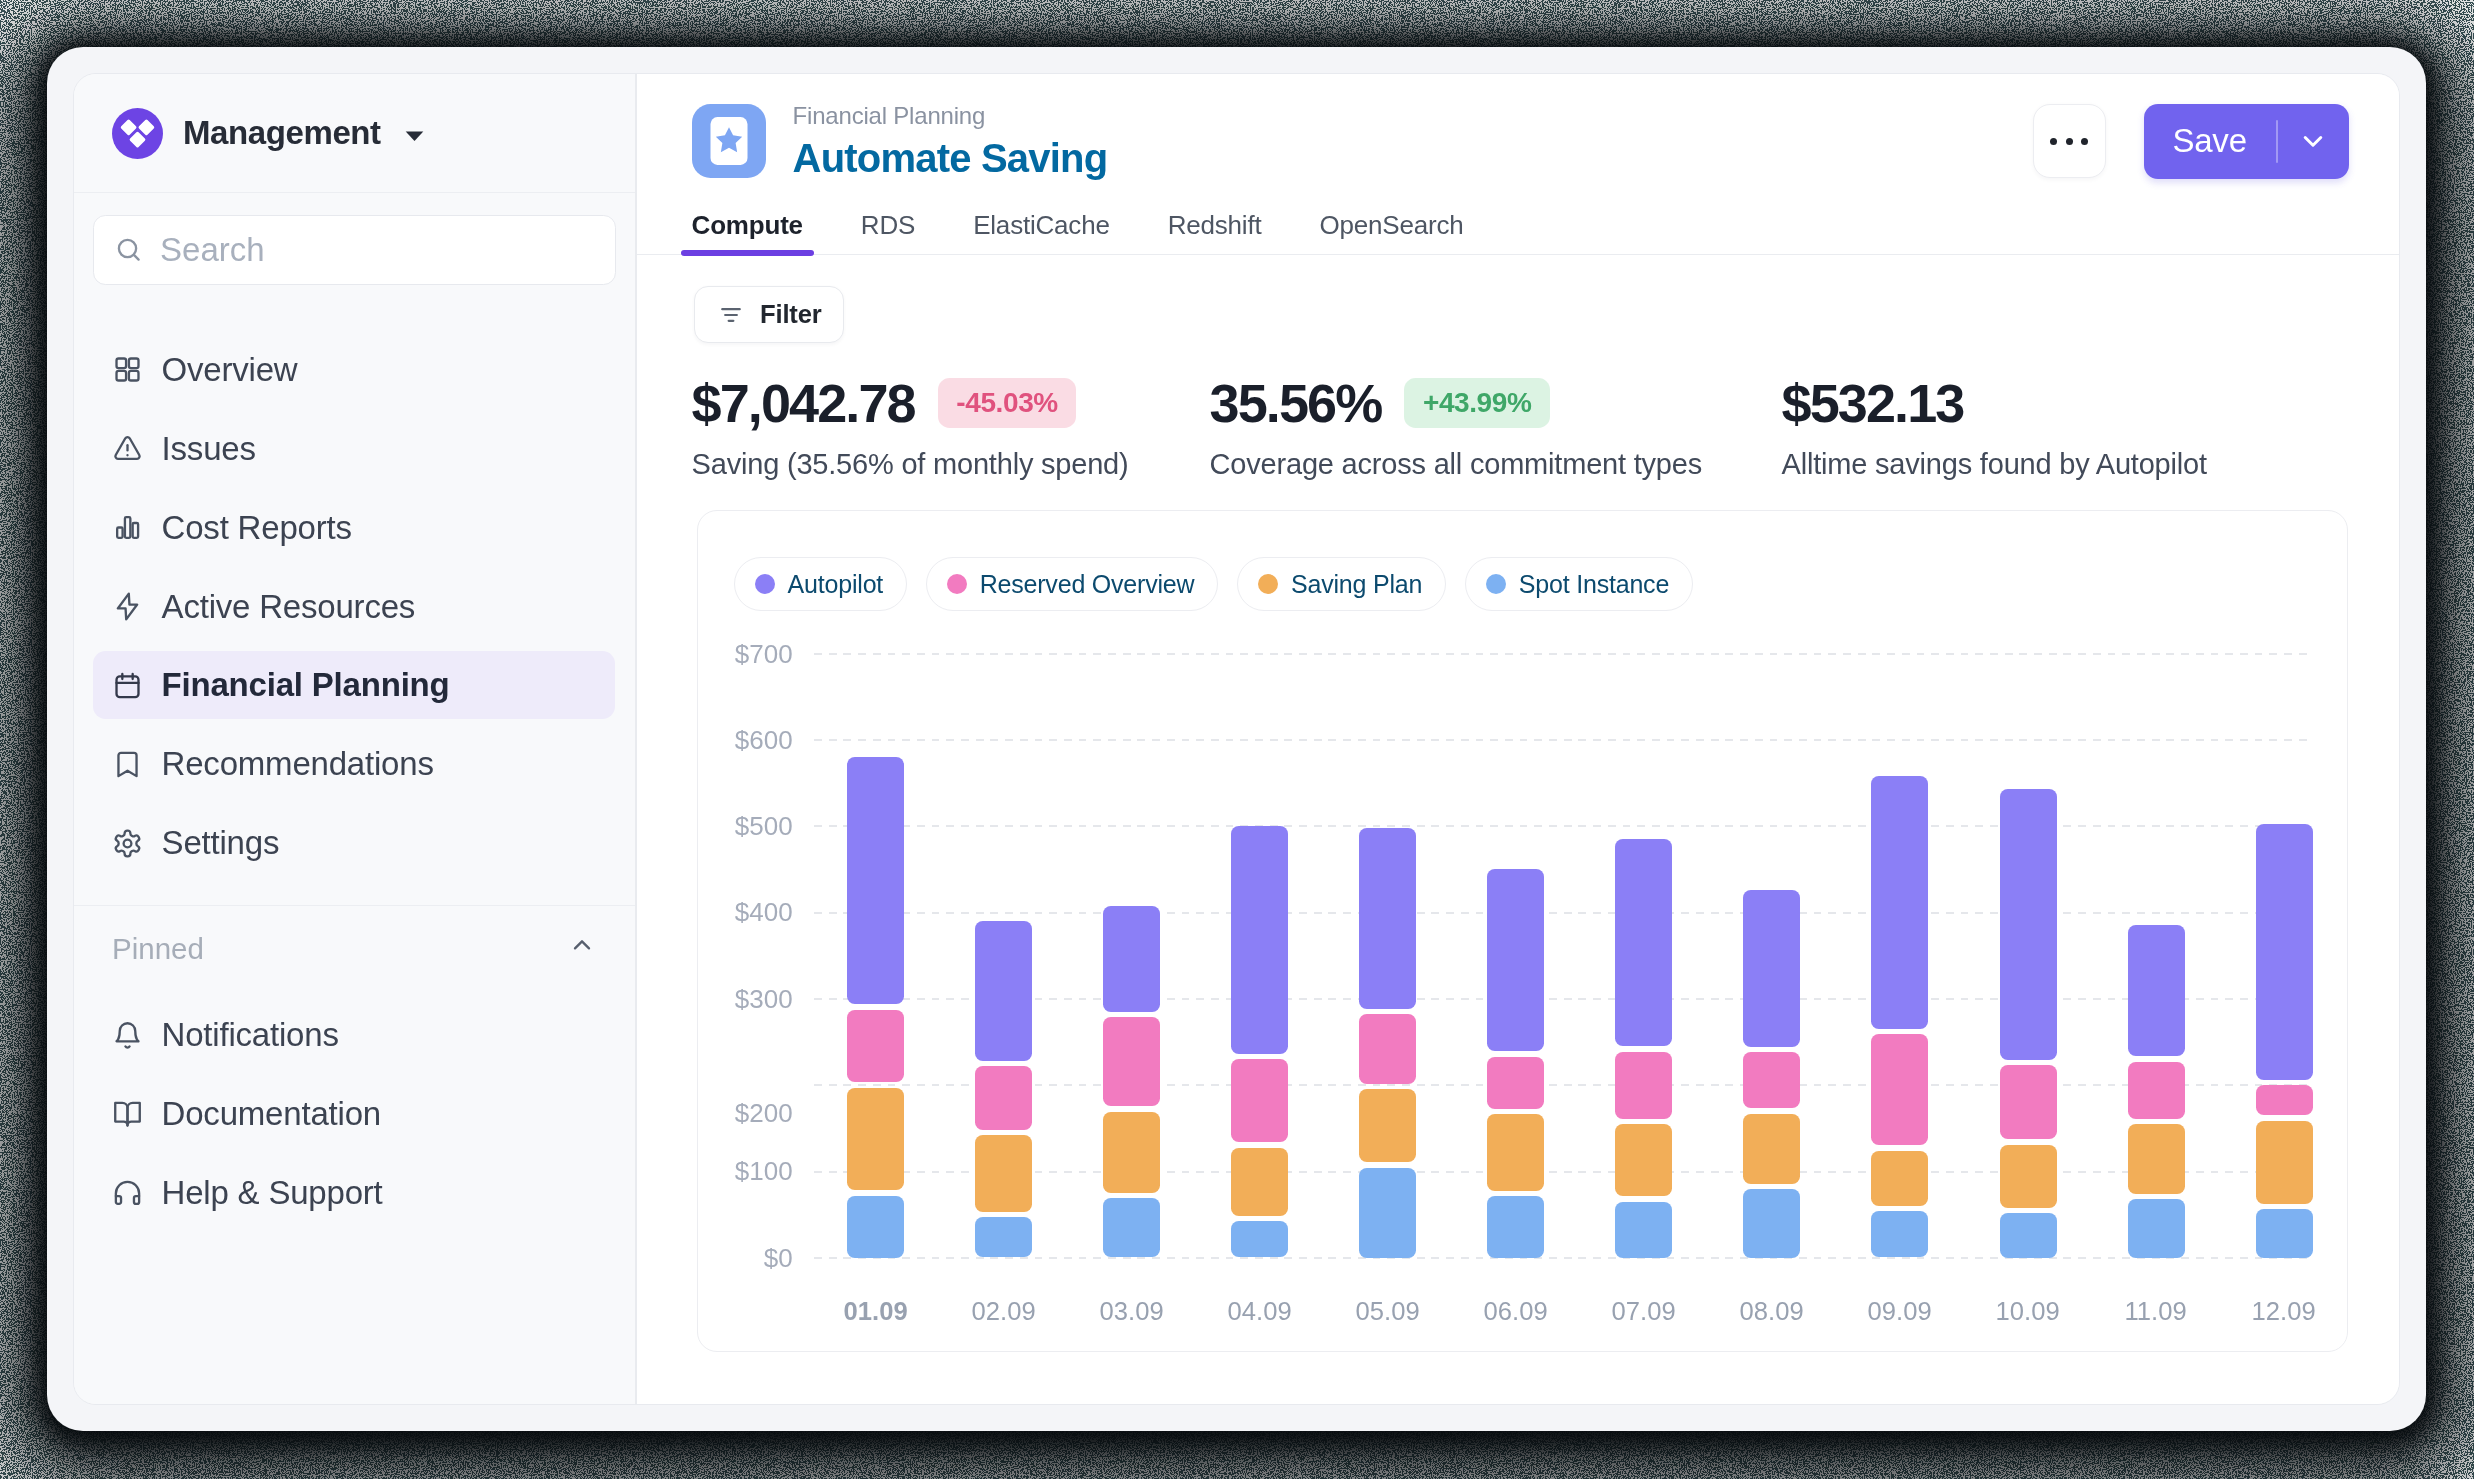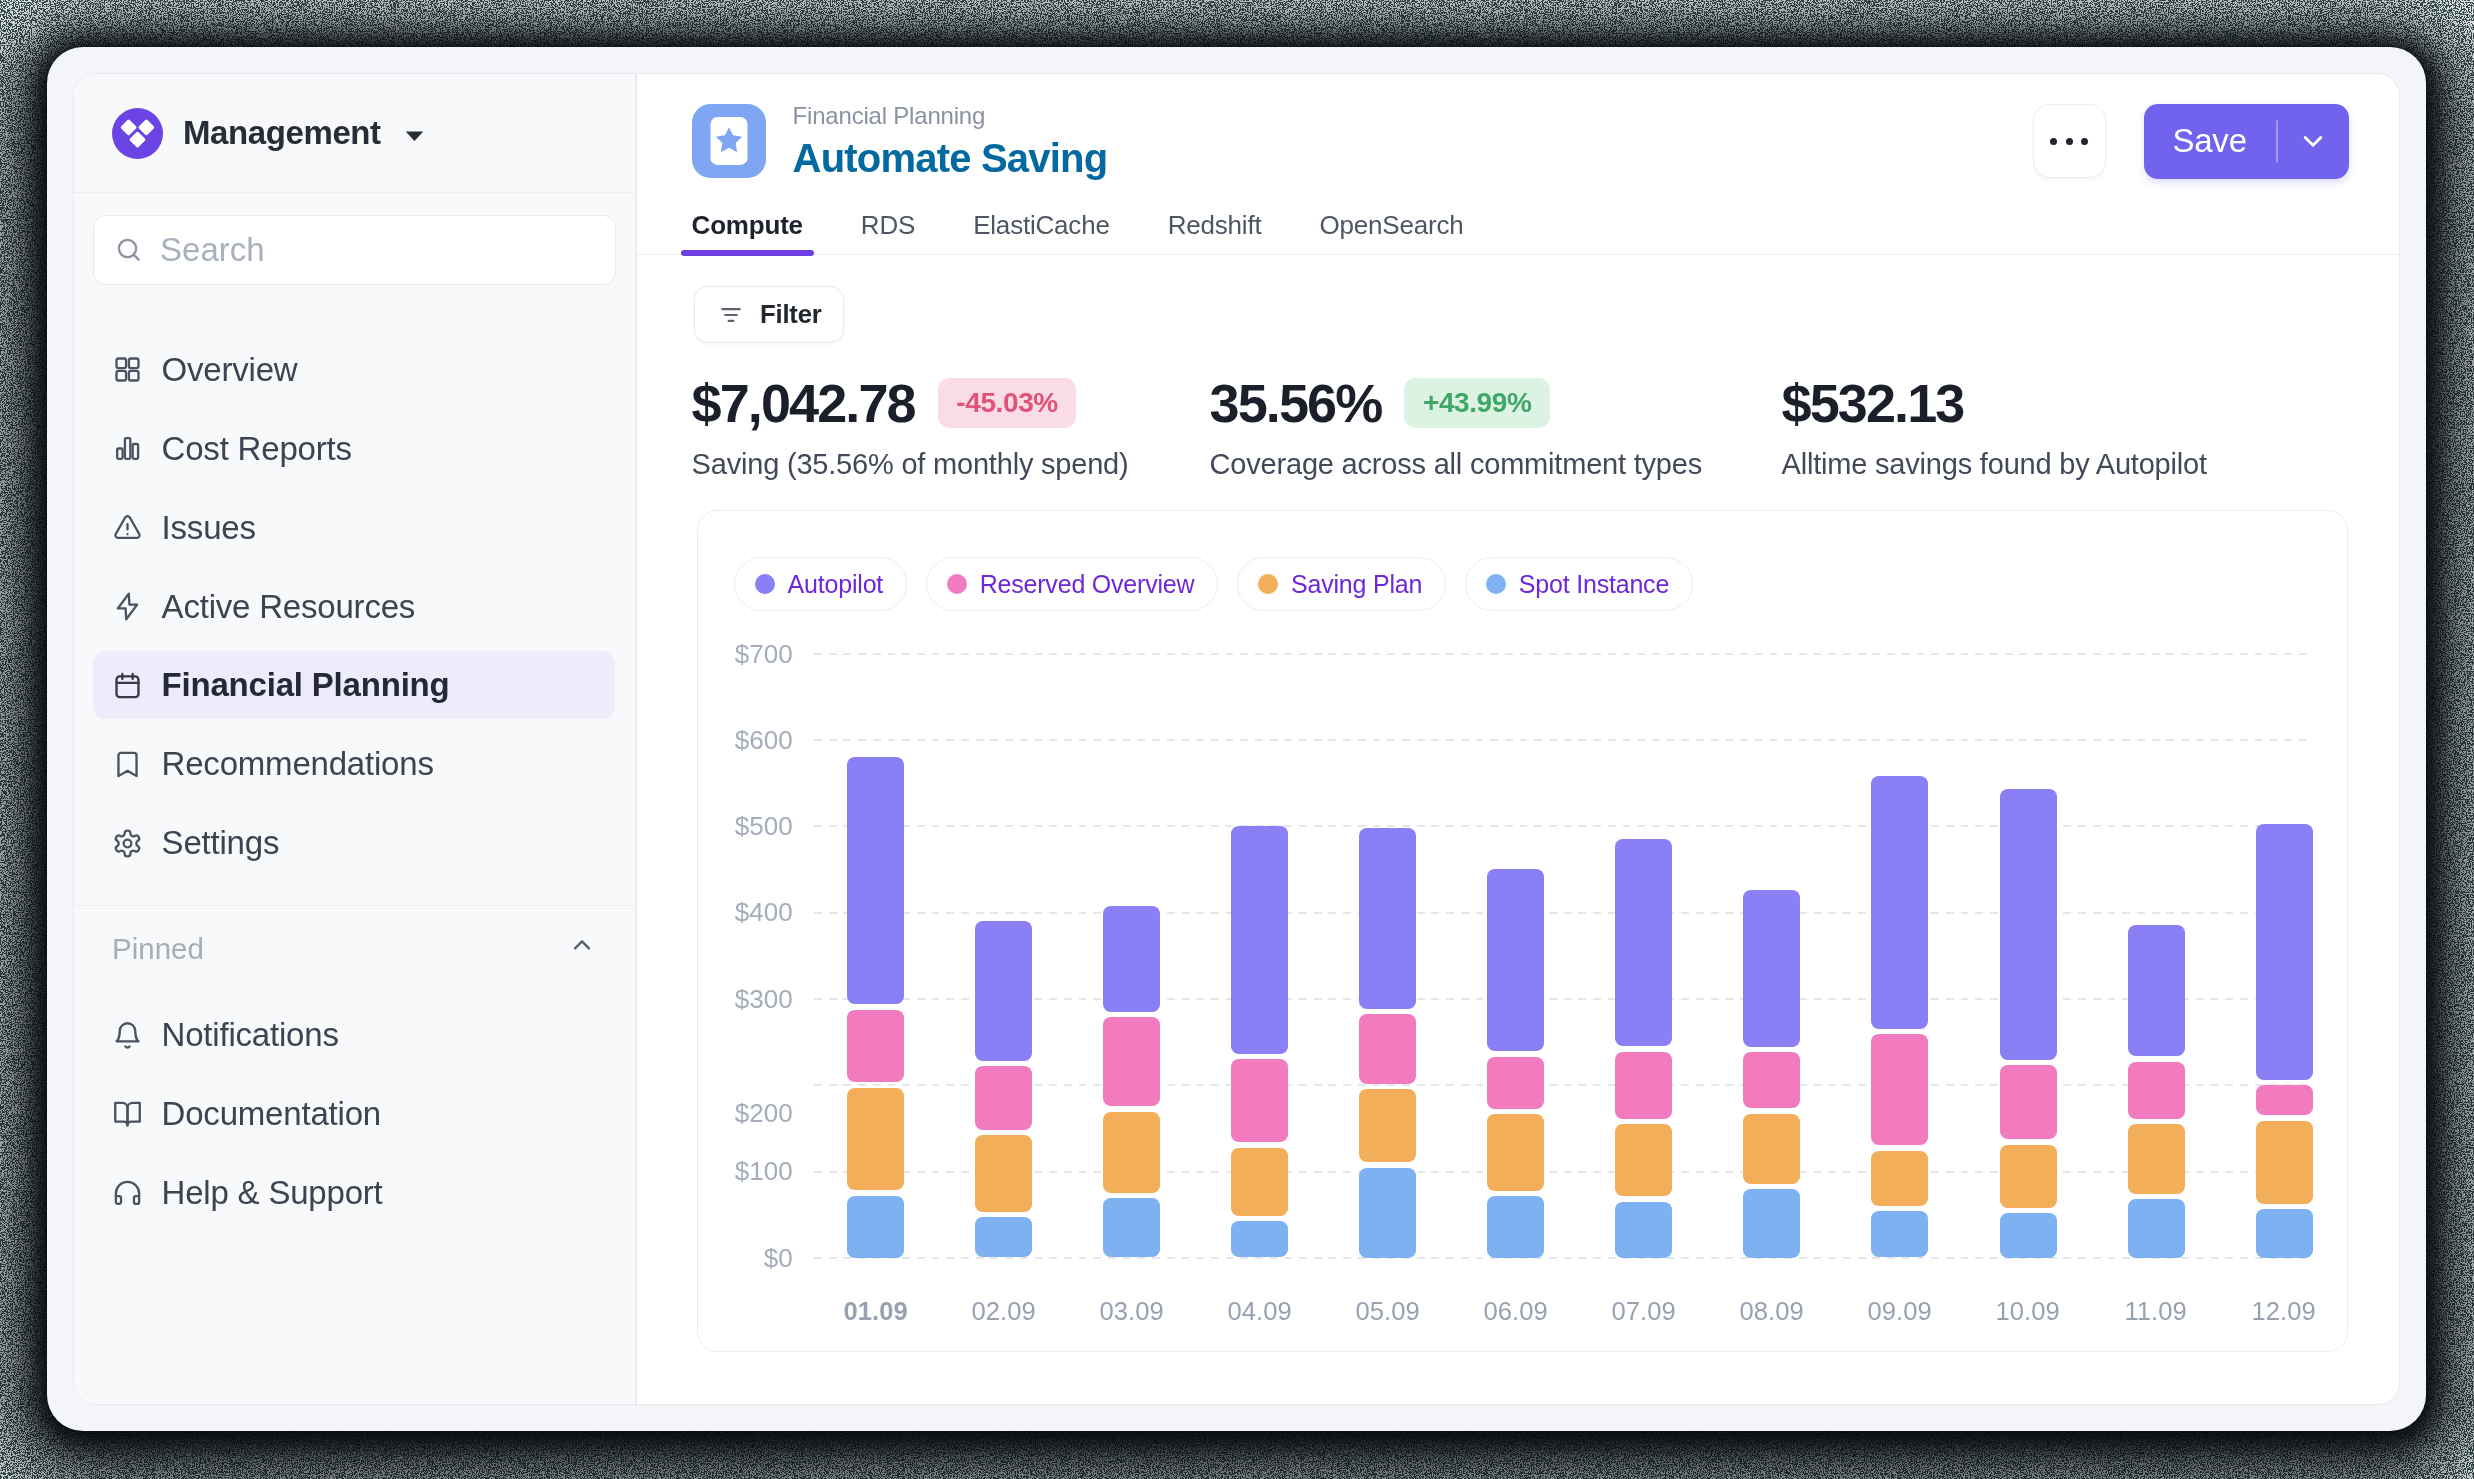--- a/index.html
+++ b/index.html
@@ -105,21 +105,21 @@
   .card {
     position:absolute; left:60px; top:436px; width:1651px; height:842px;
     background:#fff; border:1.6px solid #ECEDF1; border-radius:20px;
   }
   .legend { position:absolute; left:36px; top:46px; display:flex; gap:18.6px; }
   .pill {
     height:54px; border:1.6px solid #ECEDF1; border-radius:775px; background:#fff;
     display:flex; align-items:center; padding:0 23px 0 20px;
   }
   .pill .dot { width:20px; height:20px; border-radius:50%; flex:none; }
-  .pill .lbl { margin-left:13px; font-size:25px; font-weight:500; color:#6d28d9; letter-spacing:-0.2px; }
+  .pill .lbl { margin-left:13px; font-size:25px; font-weight:500; color:#0c4a6e; letter-spacing:-0.2px; }
 
   .plot { position:absolute; left:0; top:0; width:100%; height:100%; }
   .gridline { position:absolute; left:116px; width:1499px; height:1.6px;
     background:repeating-linear-gradient(90deg,#E5E7EB 0 7.8px,transparent 7.8px 14.7px); }
   .ylab { position:absolute; width:85px; text-align:right; font-size:26px; color:#A5ACBA; transform:translateY(-50%); }
   .xlab { position:absolute; font-size:25.6px; color:#98A1B0; transform:translateX(-50%); }
   .seg { position:absolute; border-radius:7.8px; }
 </style>
 <style>.tab.active::after{background:#6C3FE2;}</style></head>
 <body>
@@ -173,36 +173,36 @@
                 <rect x="13.1" y="3.5" width="7.4" height="7.4" rx="1.6"></rect>
                 <rect x="3.5" y="13.1" width="7.4" height="7.4" rx="1.6"></rect>
                 <rect x="13.1" y="13.1" width="7.4" height="7.4" rx="1.6"></rect>
               </svg>
             </span>
             <span class="nav-label">Overview</span>
           </div>
           <div class="nav-item">
             <span class="ic">
               <svg width="31" height="31" viewBox="0 0 24 24" fill="none" stroke="#4A5362" stroke-width="1.8" stroke-linecap="round" stroke-linejoin="round">
+                <path d="M10.3 4.1 2.9 17a2 2 0 0 0 1.7 3h14.8a2 2 0 0 0 1.7-3L13.7 4.1a2 2 0 0 0-3.4 0z"></path>
+                <path d="M12 9.5v4"></path>
+                <path d="M12 17.2h.01"></path>
+              </svg>
+            </span>
+            <span class="nav-label">Issues</span>
+          </div>
+          <div class="nav-item">
+            <span class="ic">
+              <svg width="31" height="31" viewBox="0 0 24 24" fill="none" stroke="#4A5362" stroke-width="1.8" stroke-linecap="round" stroke-linejoin="round">
                 <rect x="4" y="12" width="4.2" height="8" rx="1"></rect>
                 <rect x="10" y="4" width="4.2" height="16" rx="1"></rect>
                 <rect x="16" y="8.5" width="4.2" height="11.5" rx="1"></rect>
               </svg>
             </span>
             <span class="nav-label">Cost Reports</span>
-          </div>
-          <div class="nav-item">
-            <span class="ic">
-              <svg width="31" height="31" viewBox="0 0 24 24" fill="none" stroke="#4A5362" stroke-width="1.8" stroke-linecap="round" stroke-linejoin="round">
-                <path d="M10.3 4.1 2.9 17a2 2 0 0 0 1.7 3h14.8a2 2 0 0 0 1.7-3L13.7 4.1a2 2 0 0 0-3.4 0z"></path>
-                <path d="M12 9.5v4"></path>
-                <path d="M12 17.2h.01"></path>
-              </svg>
-            </span>
-            <span class="nav-label">Issues</span>
           </div>
           <div class="nav-item">
             <span class="ic">
               <svg width="31" height="31" viewBox="0 0 24 24" fill="none" stroke="#4A5362" stroke-width="1.8" stroke-linecap="round" stroke-linejoin="round">
                 <path d="M13 2 4.5 13.5h6L11 22l8.5-11.5h-6z" stroke-linejoin="round"></path>
               </svg>
             </span>
             <span class="nav-label">Active Resources</span>
           </div>
           <div class="nav-item active">

